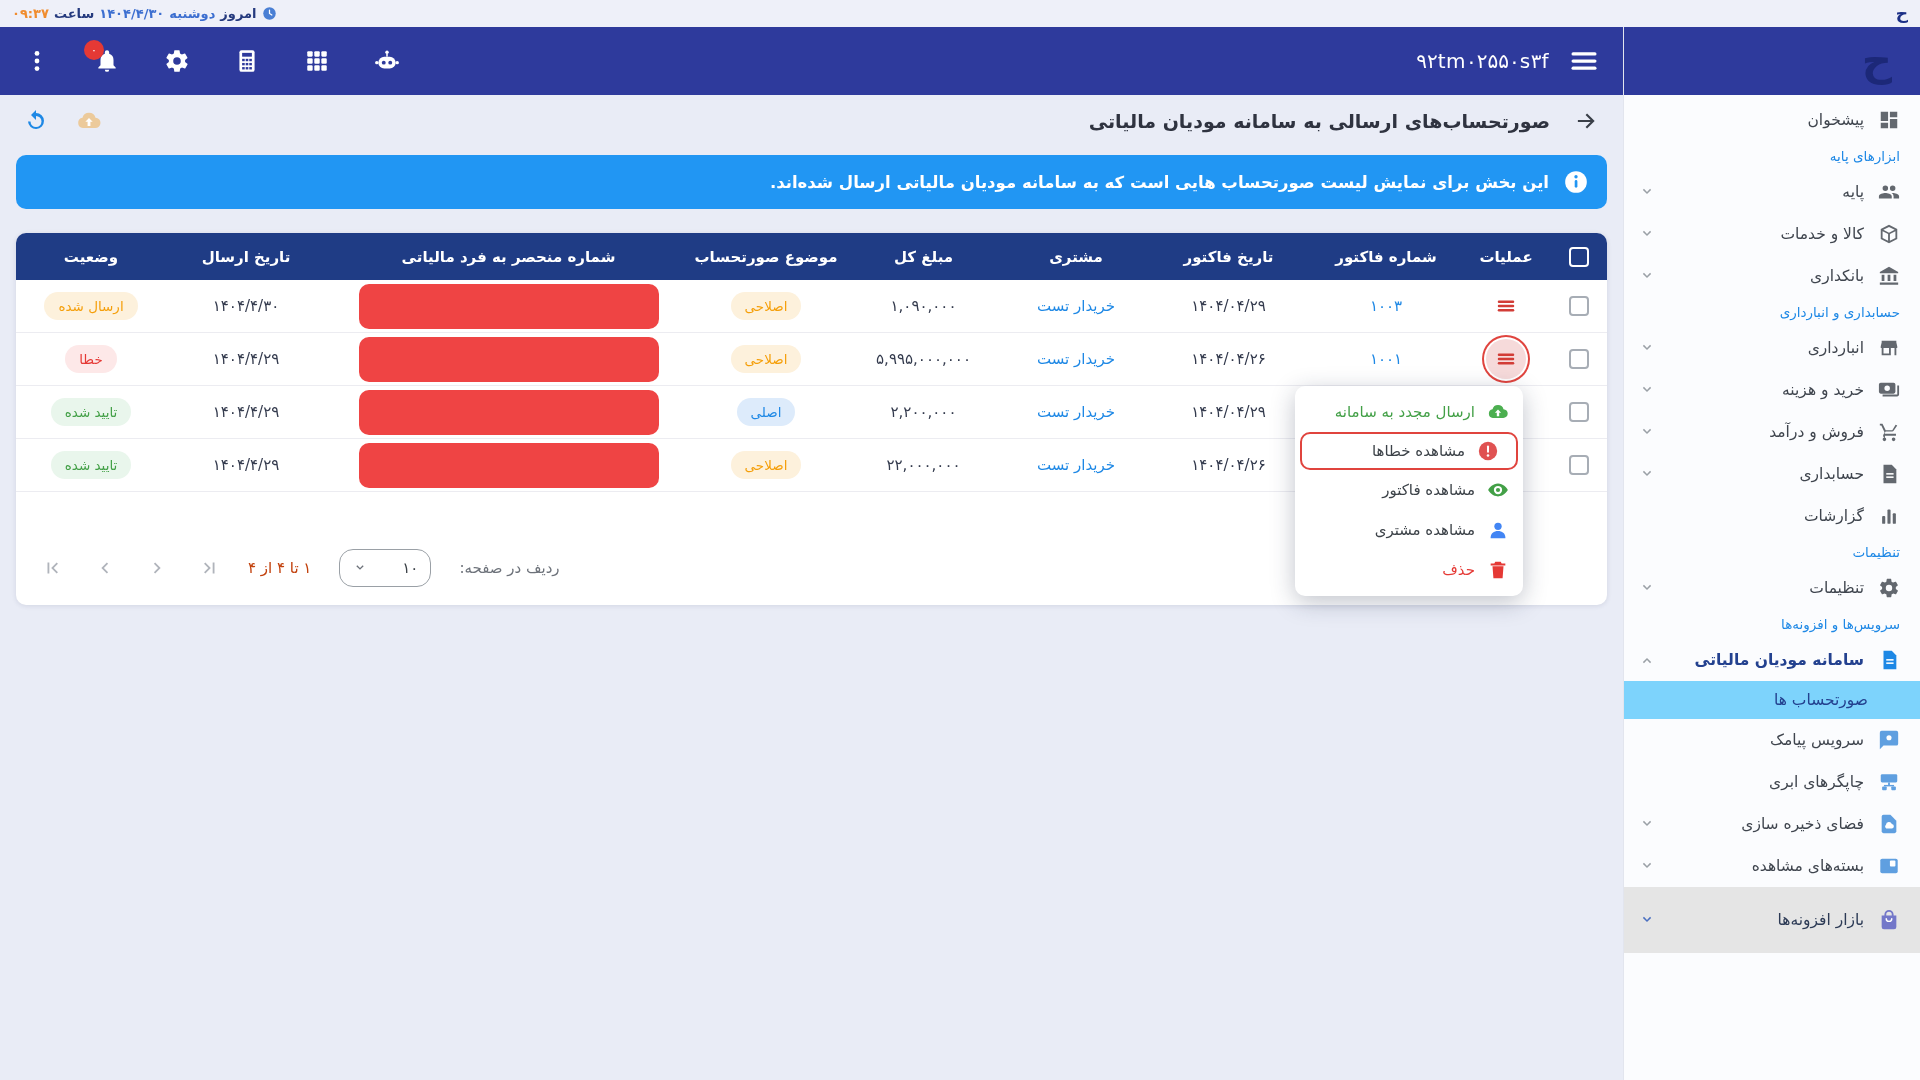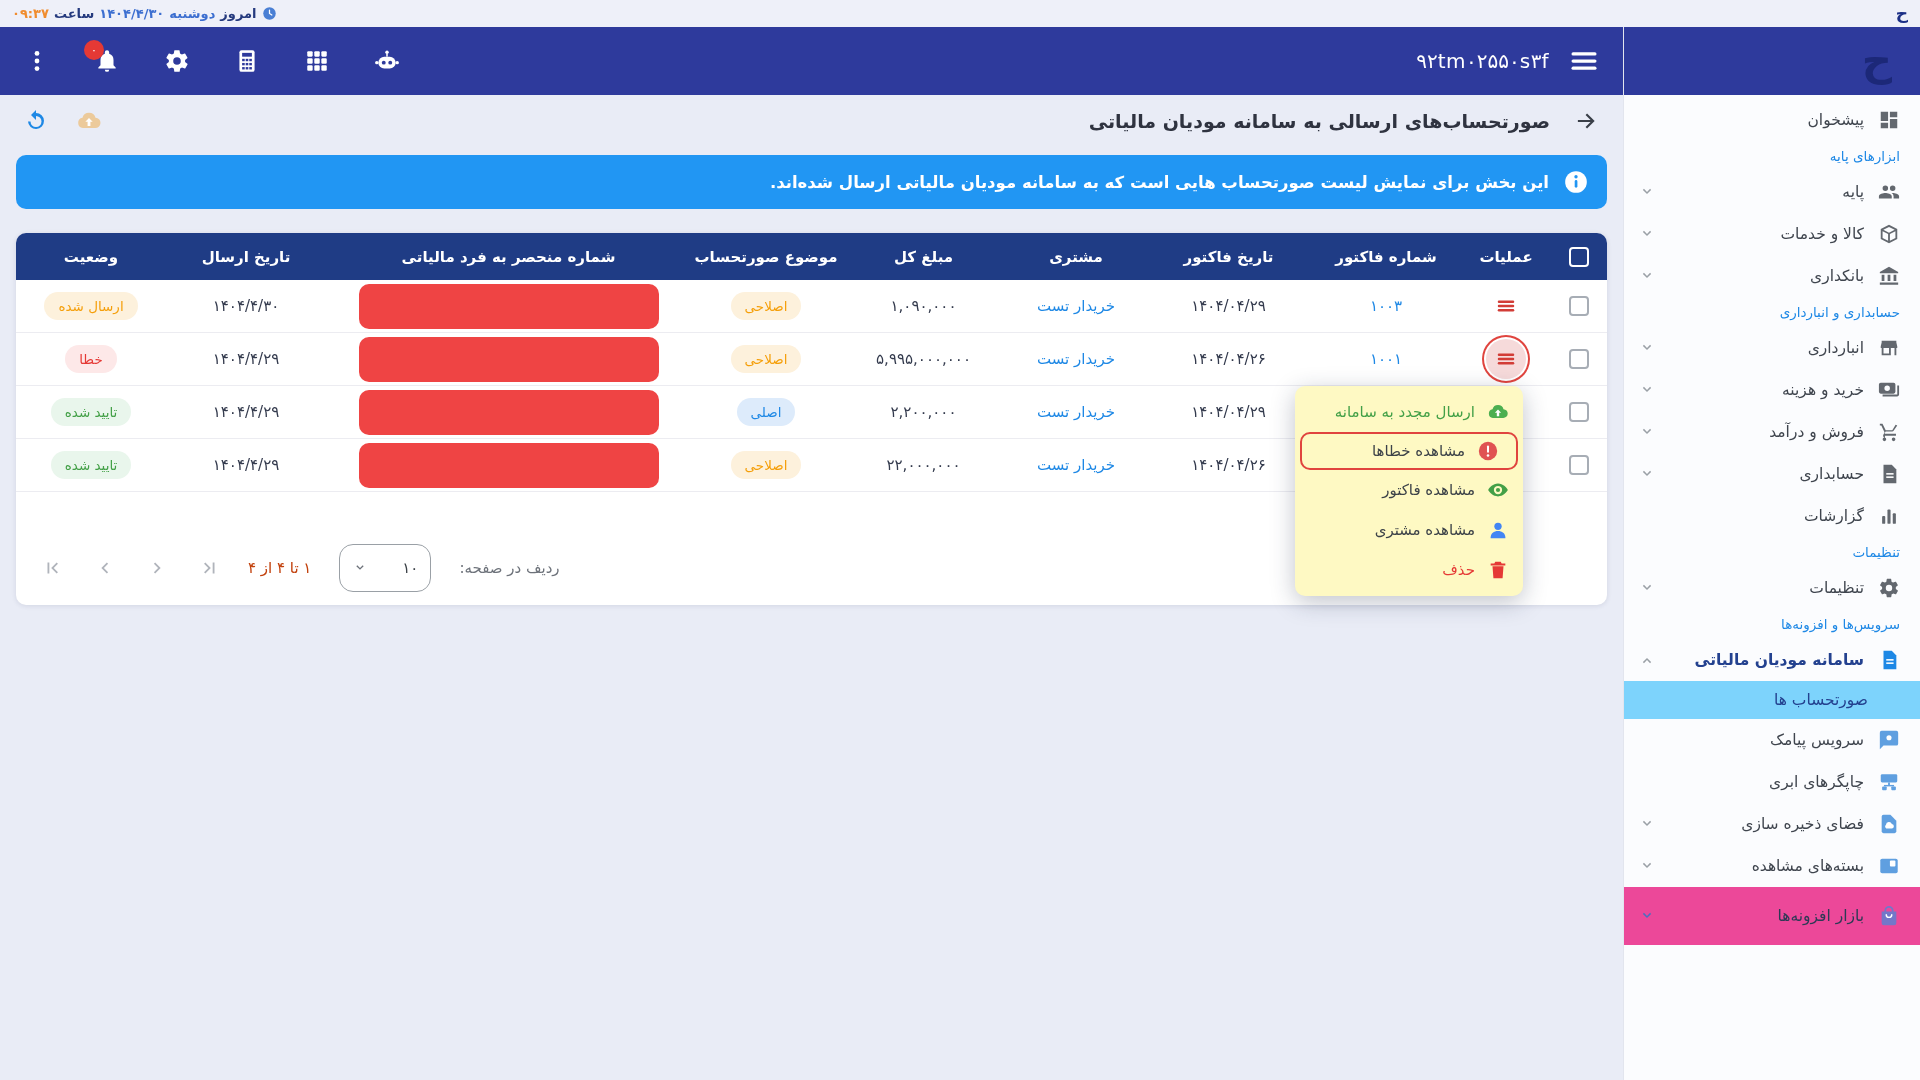--- a/index.html
+++ b/index.html
@@ -28,21 +28,21 @@
   .s-ic{width:22px;height:22px;color:#63686f;flex:none}
   .s-ic svg{width:22px;height:22px}
   .ic-blue{color:#5f9fe0}.ic-vivid{color:#1e88e5}.ic-purple{color:#7377c9}
   .s-chev{margin-right:auto;color:#9aa0a6;width:18px;height:18px}
   .s-chev svg{width:18px;height:18px}
   .chev-up svg{transform:rotate(180deg)}
   .s-section{height:30px;display:flex;align-items:center;padding:0 20px;font-size:13.5px;color:#1e88e5}
   .s-item.navy{color:#23418f;font-weight:bold}
   .s-sub{height:38px;display:flex;align-items:center;padding:0 52px;font-size:15.5px;color:#23418f;cursor:pointer}
   .s-sub.active{background:#7dd3fc}
-  .s-item.band{background:#ec4899;height:58px;color:#2c3a55}
+  .s-item.band{background:#e5e5e5;height:66px;color:#2c3a55}
   .s-item.band .s-chev{color:#4a6fc0}
 
   
   .main{flex:1;display:flex;flex-direction:column;min-width:0}
   .navbar{height:68px;background:#2e3a9c;display:flex;align-items:center;gap:20px;padding:0 24px;flex:none}
   .nav-burger{color:#fff;width:30px;height:30px;cursor:pointer}
   .nav-burger svg{width:30px;height:30px}
   .company-id{color:#fff;font-size:20px;direction:ltr;letter-spacing:.5px}
   .nav-icons{margin-right:auto;direction:ltr;display:flex;align-items:center;gap:44px;color:#fff}
   .nav-ic{width:26px;height:26px;cursor:pointer;position:relative}
@@ -88,28 +88,28 @@
            color:#d23c36;cursor:pointer}
   .ops-btn svg{width:22px;height:22px}
   .ops-btn.hl{background:#f6dada;box-shadow:0 0 0 2px #fff,0 0 0 4px #e0443e}
 
   .pager{margin-top:auto;direction:ltr;display:flex;align-items:center;gap:28px;height:74px;
          padding:0 26px;font-size:15px;color:#8b9097;flex:none}
   .pg-icons{display:flex;align-items:center;gap:30px;color:#b0b4bb}
   .pg-ic{width:22px;height:22px;cursor:pointer}
   .pg-ic svg{width:22px;height:22px}
   .range{direction:rtl;color:#c2410c}
-  .rpp-select{width:92px;height:48px;border:1.5px solid #9aa0a6;border-radius:14px;display:flex;align-items:center;
+  .rpp-select{width:92px;height:38px;border:1.5px solid #9aa0a6;border-radius:14px;display:flex;align-items:center;
               justify-content:space-between;padding:0 12px;color:#3c4248;cursor:pointer}
   .rpp-select .caret{width:16px;height:16px;color:#6d727a}
   .rpp-select .caret svg{width:16px;height:16px}
   .rpp-label{direction:rtl;color:#6d727a}
 
   
-  .menu{position:absolute;top:239px;right:100px;width:228px;background:#fef9c3;border-radius:10px;
+  .menu{position:absolute;top:239px;right:100px;width:228px;background:#ffffff;border-radius:10px;
         box-shadow:0 6px 24px rgba(30,40,70,.28);padding:6px 0;z-index:5}
   .m-item{height:40px;display:flex;align-items:center;gap:12px;padding:0 14px;font-size:15px;color:#3c4248;cursor:pointer}
   .m-ic{width:22px;height:22px;flex:none;display:flex;align-items:center;justify-content:center}
   .m-ic svg{width:22px;height:22px}
   .m-item.green-txt{color:#43a047}
   .m-item.danger{color:#e53935}
   .m-item.hl{border:2px solid #e0443e;border-radius:10px;margin:0 5px;height:38px;padding:0 17px}
   .ic-green{color:#4caf50}.ic-red{color:#e05252}.ic-eyeg{color:#43a047}.ic-person{color:#4285f4}.ic-trash{color:#e53935}
 </style>
 </head>

